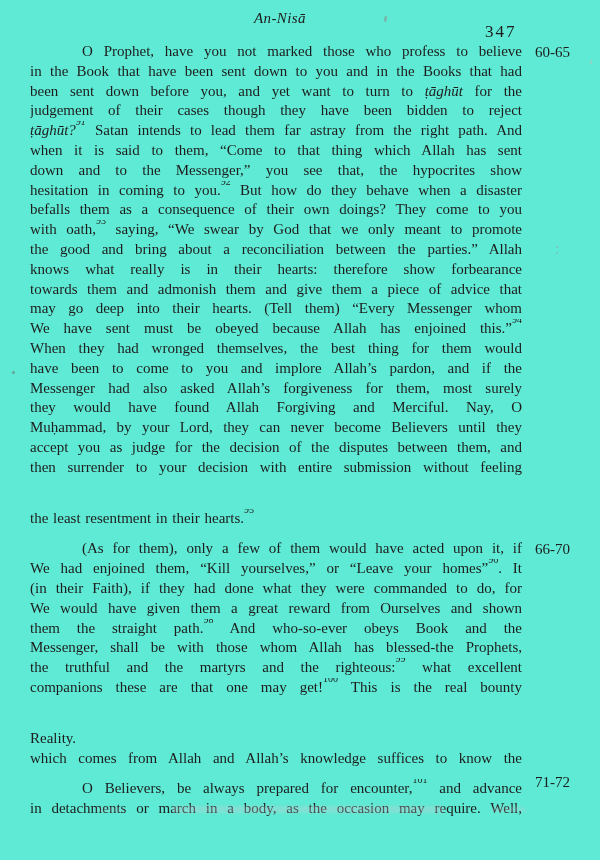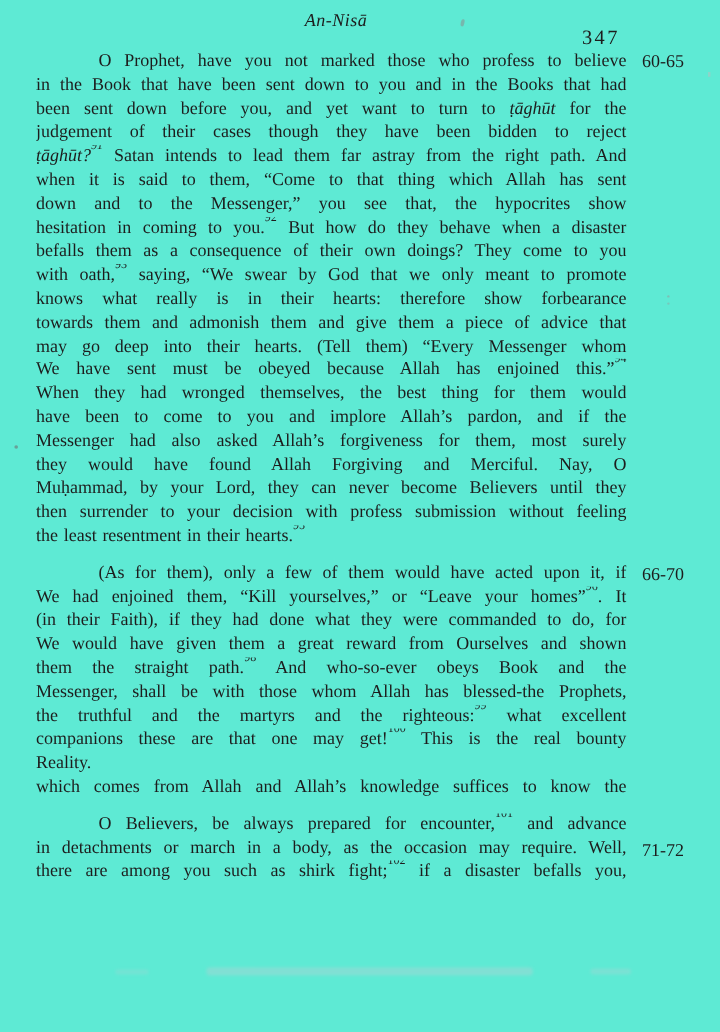--- a/index.html
+++ b/index.html
@@ -38,39 +38,39 @@
     line-height: 19.8px;
   }
   .para { position: relative; margin-bottom: 11px; }
   .line {
     height: 19.8px;
     overflow: hidden;
     text-align: justify;
     text-align-last: justify;
     word-spacing: 1px;
   }
-  .line.short { text-align: right; text-align-last: left; }
+  .line.short { text-align: right; text-align-last: left; margin-top: 31px; }
   .line.indent { text-indent: 52px; }
   .it { font-style: italic; }
   sup.fn {
     font-size: 10px;
     line-height: 0;
     position: relative;
     top: -4px;
     letter-spacing: 0;
   }
   .verse {
     position: absolute;
     top: 1px;
     left: calc(100% + 13px);
     white-space: nowrap;
     font-size: 15px;
     text-align: right;
   }
-  .para:nth-child(3) .verse { top: -6px; margin-top: 28px; }
+  .para:nth-child(3) .verse { top: -6px; }
   
   .speck { position: absolute; }
   .speck.s1 { left: 384px; top: 16px; width: 3px; height: 6px; background: #8d8d8d; opacity: .55; border-radius: 45%; transform: rotate(12deg); }
   .speck.s2 { left: 12px; top: 371px; width: 3px; height: 3px; background: #6f6f6f; opacity: .6; border-radius: 50%; }
   .speck.s3 { left: 556px; top: 246px; width: 2px; height: 2px; background: #9a9a9a; opacity: .5; border-radius: 50%; box-shadow: 0 6px 0 rgba(154,154,154,.8); }
   .speck.s4 { left: 590px; top: 60px; width: 2px; height: 4px; background: #bdbdbd; opacity: .5; }
   .smudge { position: absolute; background: #c2cdd4; filter: blur(1.5px); border-radius: 3px; }
   .smudge.m1 { left: 172px; top: 806px; width: 272px; height: 7px; opacity: .35; }
   .smudge.m2 { left: 492px; top: 807px; width: 34px; height: 5px; opacity: .28; }
   .smudge.m3 { left: 96px; top: 808px; width: 28px; height: 4px; opacity: .22; }
@@ -89,50 +89,51 @@
         <div class="line indent"><span>O Prophet, have you not marked those who profess to believe</span></div>
         <div class="line"><span>in the Book that have been sent down to you and in the Books that had</span></div>
         <div class="line"><span>been sent down before you, and yet want to turn to </span><span class="it">ṭāghūt</span><span> for the</span></div>
         <div class="line"><span>judgement of their cases though they have been bidden to reject</span></div>
         <div class="line"><span class="it">ṭāghūt?</span><sup class="fn it">91</sup><span> Satan intends to lead them far astray from the right path. And</span></div>
         <div class="line"><span>when it is said to them, “Come to that thing which Allah has sent</span></div>
         <div class="line"><span>down and to the Messenger,” you see that, the hypocrites show</span></div>
         <div class="line"><span>hesitation in coming to you.</span><sup class="fn">92</sup><span> But how do they behave when a disaster</span></div>
         <div class="line"><span>befalls them as a consequence of their own doings? They come to you</span></div>
         <div class="line"><span>with oath,</span><sup class="fn">93</sup><span> saying, “We swear by God that we only meant to promote</span></div>
+        <div class="line"><span>the good and bring about a reconciliation between the parties.” Allah</span></div>
         <div class="line"><span>knows what really is in their hearts: therefore show forbearance</span></div>
         <div class="line"><span>towards them and admonish them and give them a piece of advice that</span></div>
         <div class="line"><span>may go deep into their hearts. (Tell them) “Every Messenger whom</span></div>
         <div class="line"><span>We have sent must be obeyed because Allah has enjoined this.”</span><sup class="fn">94</sup></div>
         <div class="line"><span>When they had wronged themselves, the best thing for them would</span></div>
         <div class="line"><span>have been to come to you and implore Allah’s pardon, and if the</span></div>
         <div class="line"><span>Messenger had also asked Allah’s forgiveness for them, most surely</span></div>
         <div class="line"><span>they would have found Allah Forgiving and Merciful. Nay, O</span></div>
         <div class="line"><span>Muḥammad, by your Lord, they can never become Believers until they</span></div>
-        <div class="line"><span>then surrender to your decision with profess submission without feeling</span></div>
+        <div class="line"><span>accept you as judge for the decision of the disputes between them, and</span></div>
+        <div class="line"><span>then surrender to your decision with entire submission without feeling</span></div>
         <div class="line short"><span>the least resentment in their hearts.</span><sup class="fn">95</sup></div>
         <span class="verse">60-65</span>
       </div>
       <div class="para">
         <div class="line indent"><span>(As for them), only a few of them would have acted upon it, if</span></div>
         <div class="line"><span>We had enjoined them, “Kill yourselves,” or “Leave your homes”</span><sup class="fn">96</sup><span>. It</span></div>
         <div class="line"><span>(in their Faith), if they had done what they were commanded to do, for</span></div>
         <div class="line"><span>We would have given them a great reward from Ourselves and shown</span></div>
         <div class="line"><span>them the straight path.</span><sup class="fn">98</sup><span> And who-so-ever obeys Book and the</span></div>
         <div class="line"><span>Messenger, shall be with those whom Allah has blessed-the Prophets,</span></div>
         <div class="line"><span>the truthful and the martyrs and the righteous:</span><sup class="fn">99</sup><span> what excellent</span></div>
         <div class="line"><span>companions these are that one may get!</span><sup class="fn">100</sup><span> This is the real bounty</span></div>
         <div class="line short"><span>Reality.</span></div>
         <div class="line"><span>which comes from Allah and Allah’s knowledge suffices to know the</span></div>
         <span class="verse">66-70</span>
       </div>
       <div class="para">
         <div class="line indent"><span>O Believers, be always prepared for encounter,</span><sup class="fn">101</sup><span> and advance</span></div>
         <div class="line"><span>in detachments or march in a body, as the occasion may require. Well,</span></div>
-        <div class="line"><span>there are among you such as shirk fight;</span><sup class="fn">102</sup><span> if a disaster befalls you,</span></div>
         <span class="verse">71-72</span>
       </div>
     </div>
 
   <div class="speck s1"></div>
   <div class="speck s2"></div>
   <div class="speck s3"></div>
   <div class="speck s4"></div>
   <div class="smudge m1"></div>
   <div class="smudge m2"></div>

